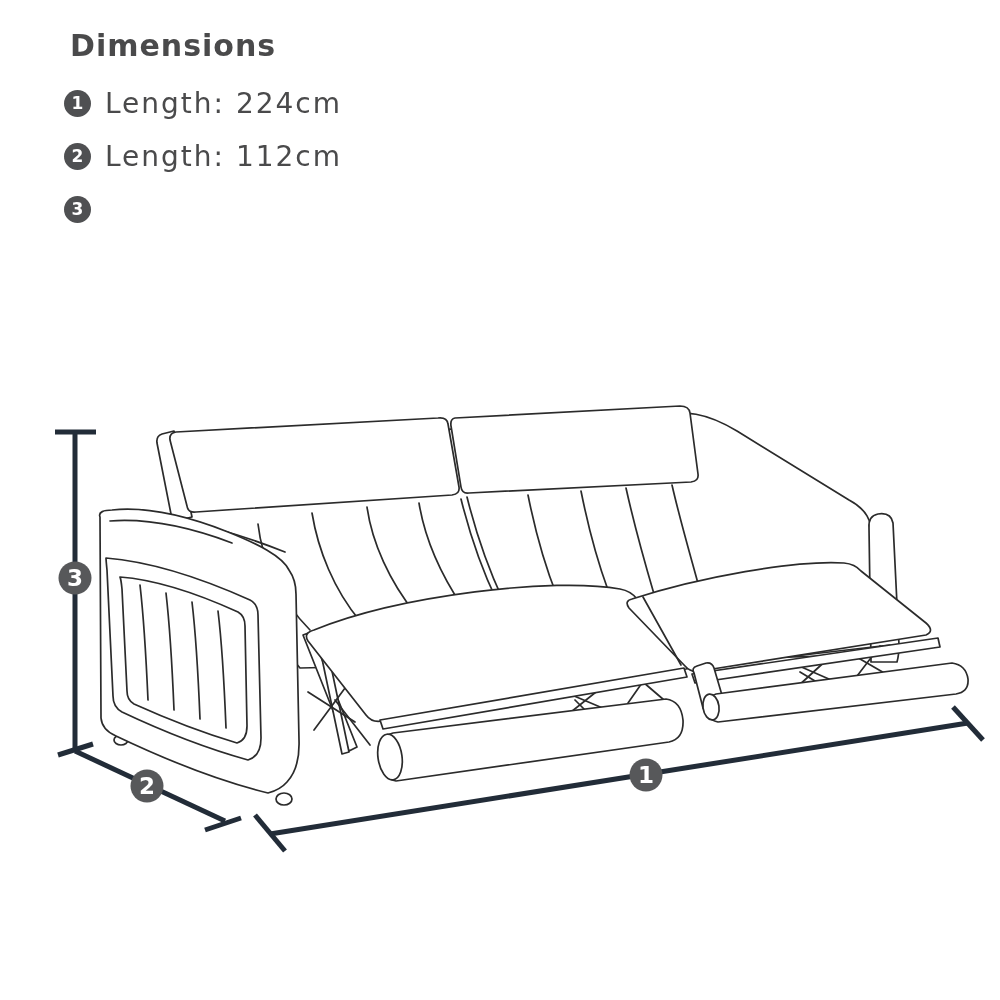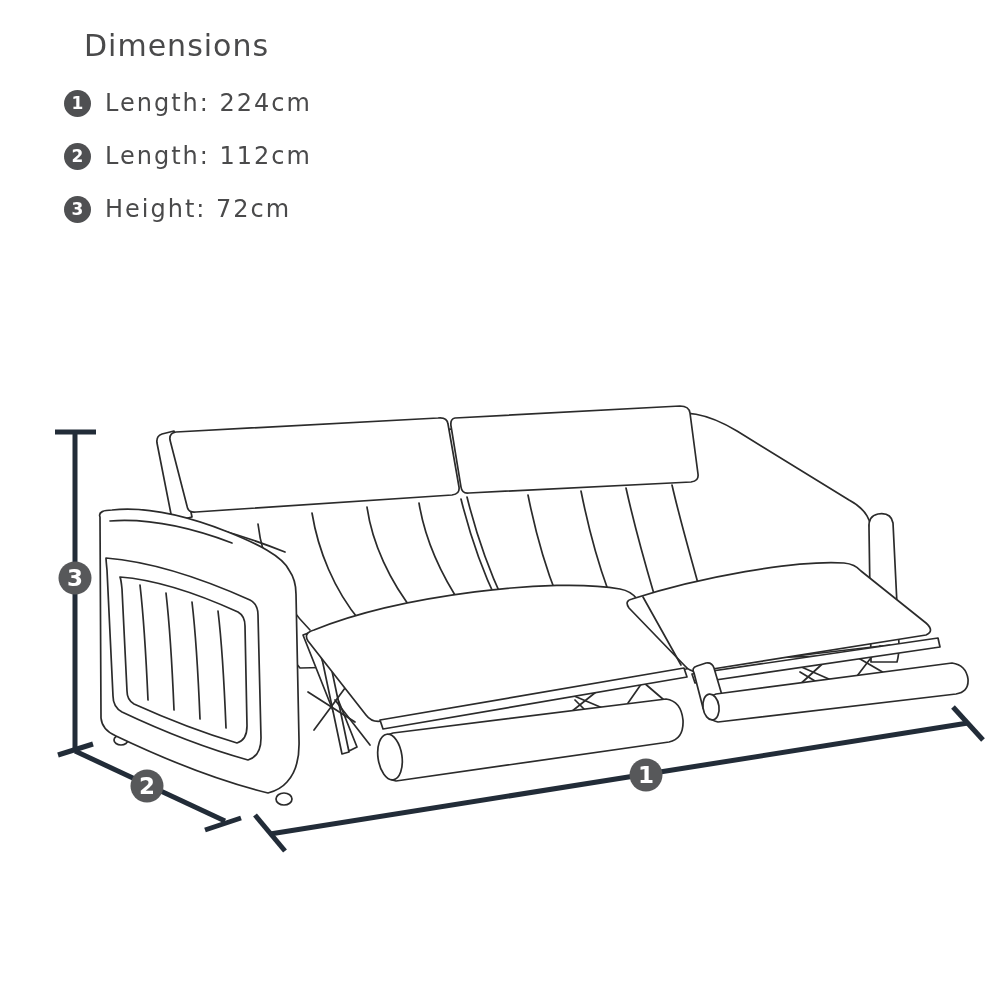--- a/index.html
+++ b/index.html
@@ -2,29 +2,29 @@
 <html><head>
 <meta charset="utf-8">
 <style>
   html,body{margin:0;padding:0;}
   body{
     width:1000px;height:1000px;position:relative;background:#ffffff;
     font-family:"DejaVu Sans","Liberation Sans",sans-serif;overflow:hidden;
   }
   .legend{position:absolute;left:64px;top:28px;}
   .legend h1{
-    margin:0 0 26px 20px;font-size:30px;font-weight:normal;color:#4a4a4b;letter-spacing:1px;
+    margin:0 0 26px 6px;font-size:30px;font-weight:bold;color:#4a4a4b;letter-spacing:1px;
   }
   .legend-row{display:flex;align-items:center;gap:14px;margin-bottom:25px;height:28px;}
   .legend-badge{
     width:27px;height:27px;border-radius:50%;background:#4f5052;color:#ffffff;
     font-size:17px;font-weight:bold;display:flex;align-items:center;justify-content:center;
     flex:0 0 27px;line-height:1;
   }
-  .legend-label{font-size:24px;color:#4a4a4b;letter-spacing:2px;white-space:nowrap;}
+  .legend-label{font-size:28px;color:#4a4a4b;letter-spacing:2px;white-space:nowrap;}
   .diagram-svg{position:absolute;left:0;top:0;}
   .sofa{stroke:#2b2b2b;stroke-width:1.7;fill:none;stroke-linejoin:round;stroke-linecap:round;}
   .sofa-fill{fill:#ffffff;}
   .dim{stroke:#222c38;stroke-width:5;fill:none;stroke-linecap:butt;}
   .badge{fill:#57585a;}
   .badge-num{
     fill:#ffffff;font-family:"DejaVu Sans","Liberation Sans",sans-serif;
     font-size:23px;font-weight:bold;text-anchor:middle;
   }
 </style>
@@ -39,21 +39,20 @@
     <span class="legend-label">Length: 224cm</span>
   </div>
 
   <div class="legend-row">
     <span class="legend-badge">2</span>
     <span class="legend-label">Length: 112cm</span>
   </div>
 
   <div class="legend-row">
     <span class="legend-badge">3</span>
-    <span class="legend-label">Height: 72cm</span>
   </div>
 </div>
 
 <svg class="diagram-svg" width="1000" height="1000" viewBox="0 0 1000 1000">
 
   <g>
 
     <path class="sofa sofa-fill" d="M 176 520 C 169 472 179 452 218 448 L 640 414 C 690 410 707 413 737 431
          L 849 500 C 866 509 872 520 873 540 L 874 655 L 300 668 Z"></path>
 

